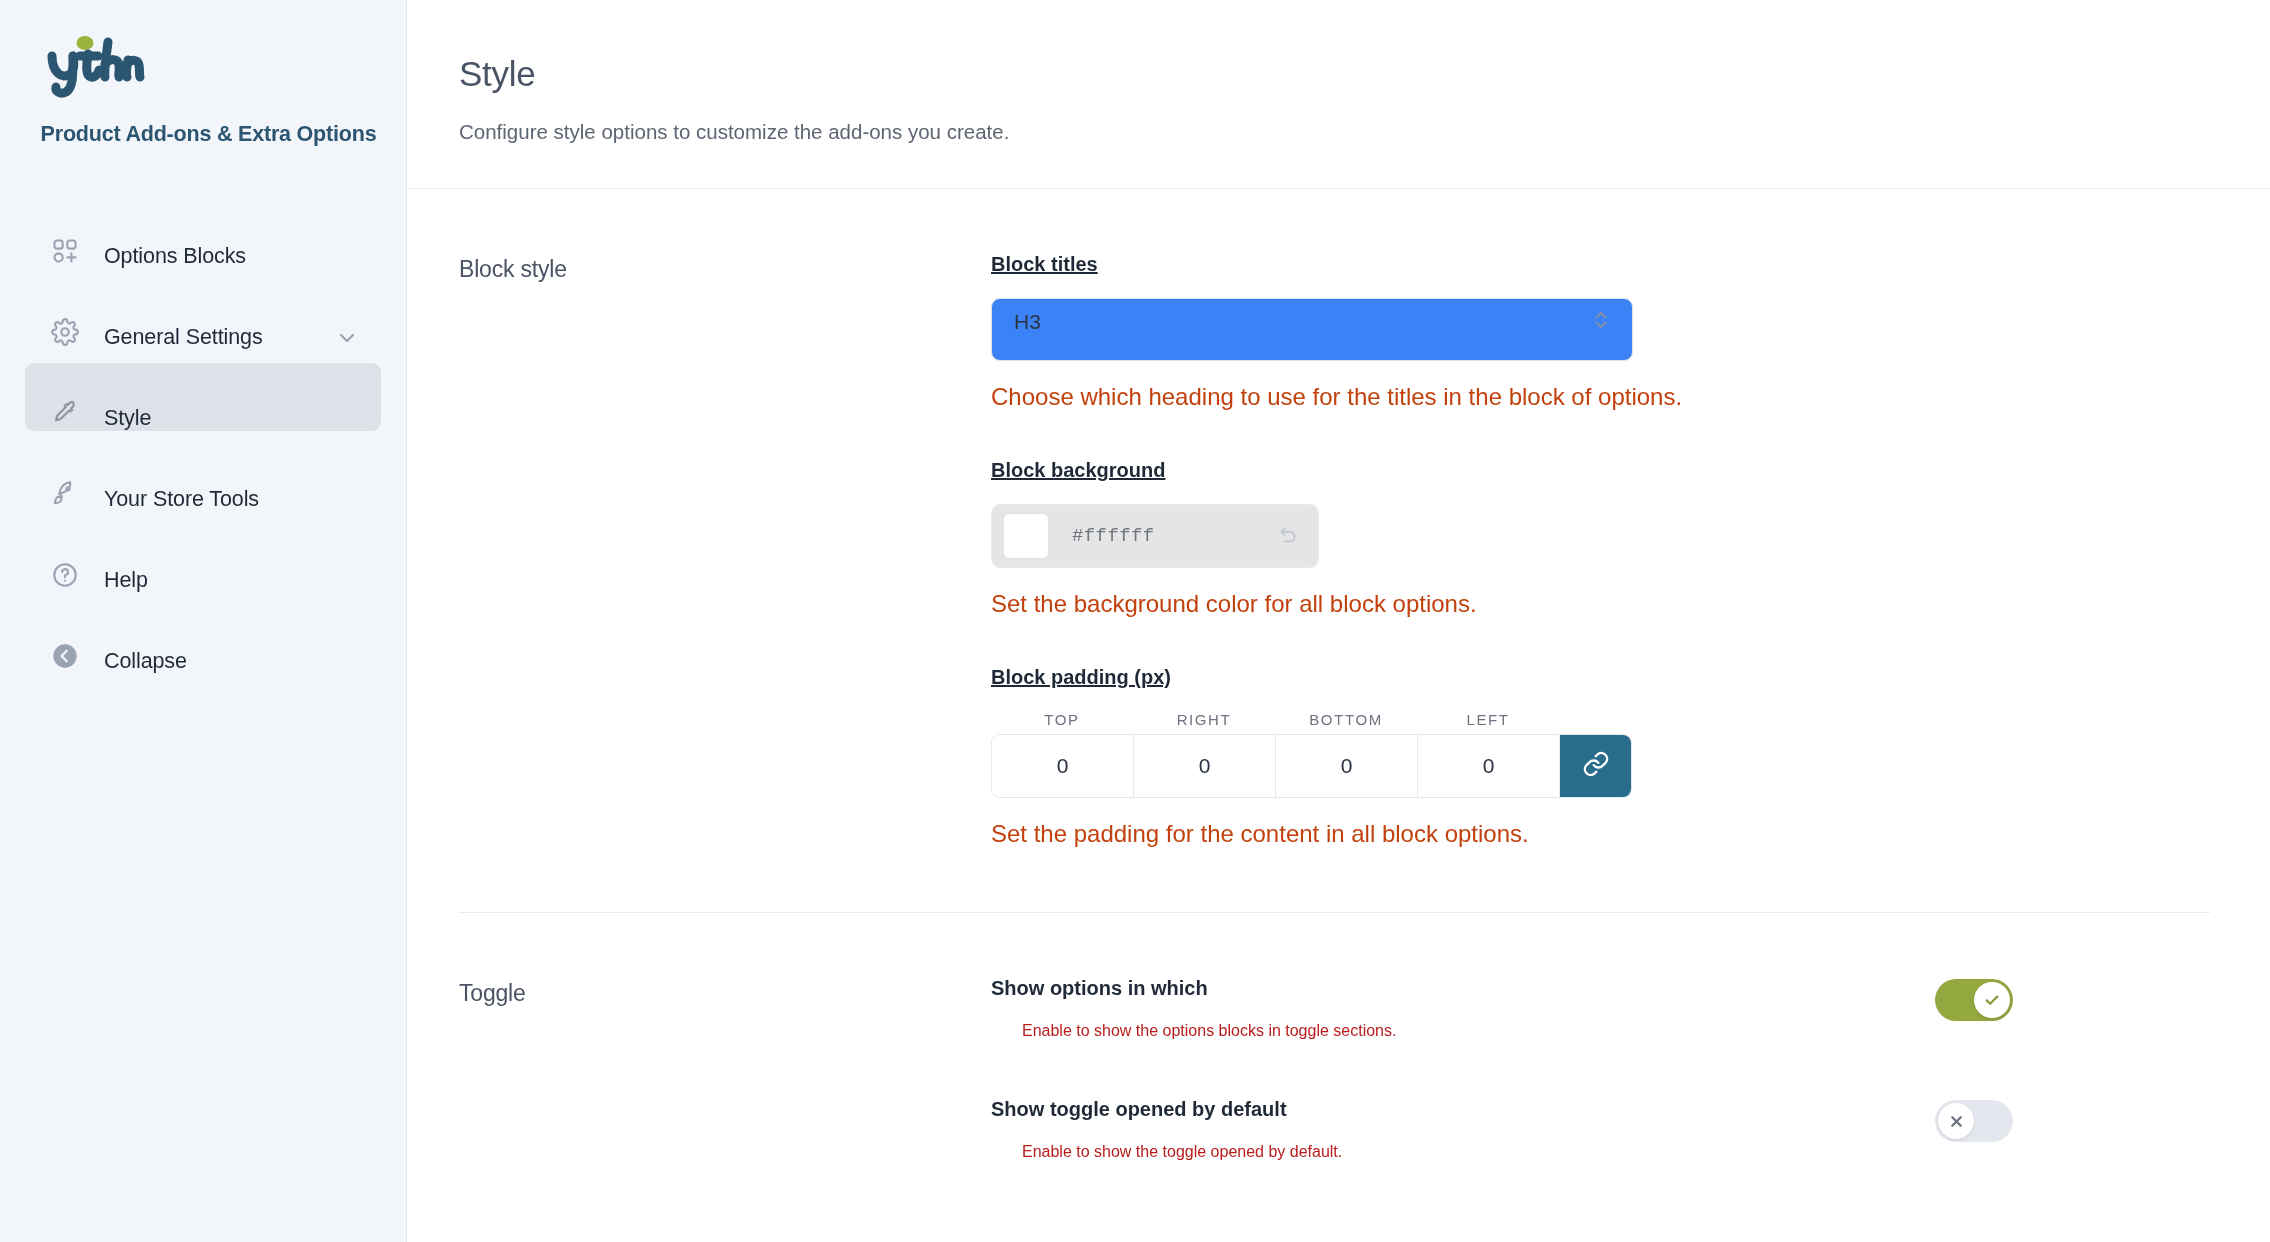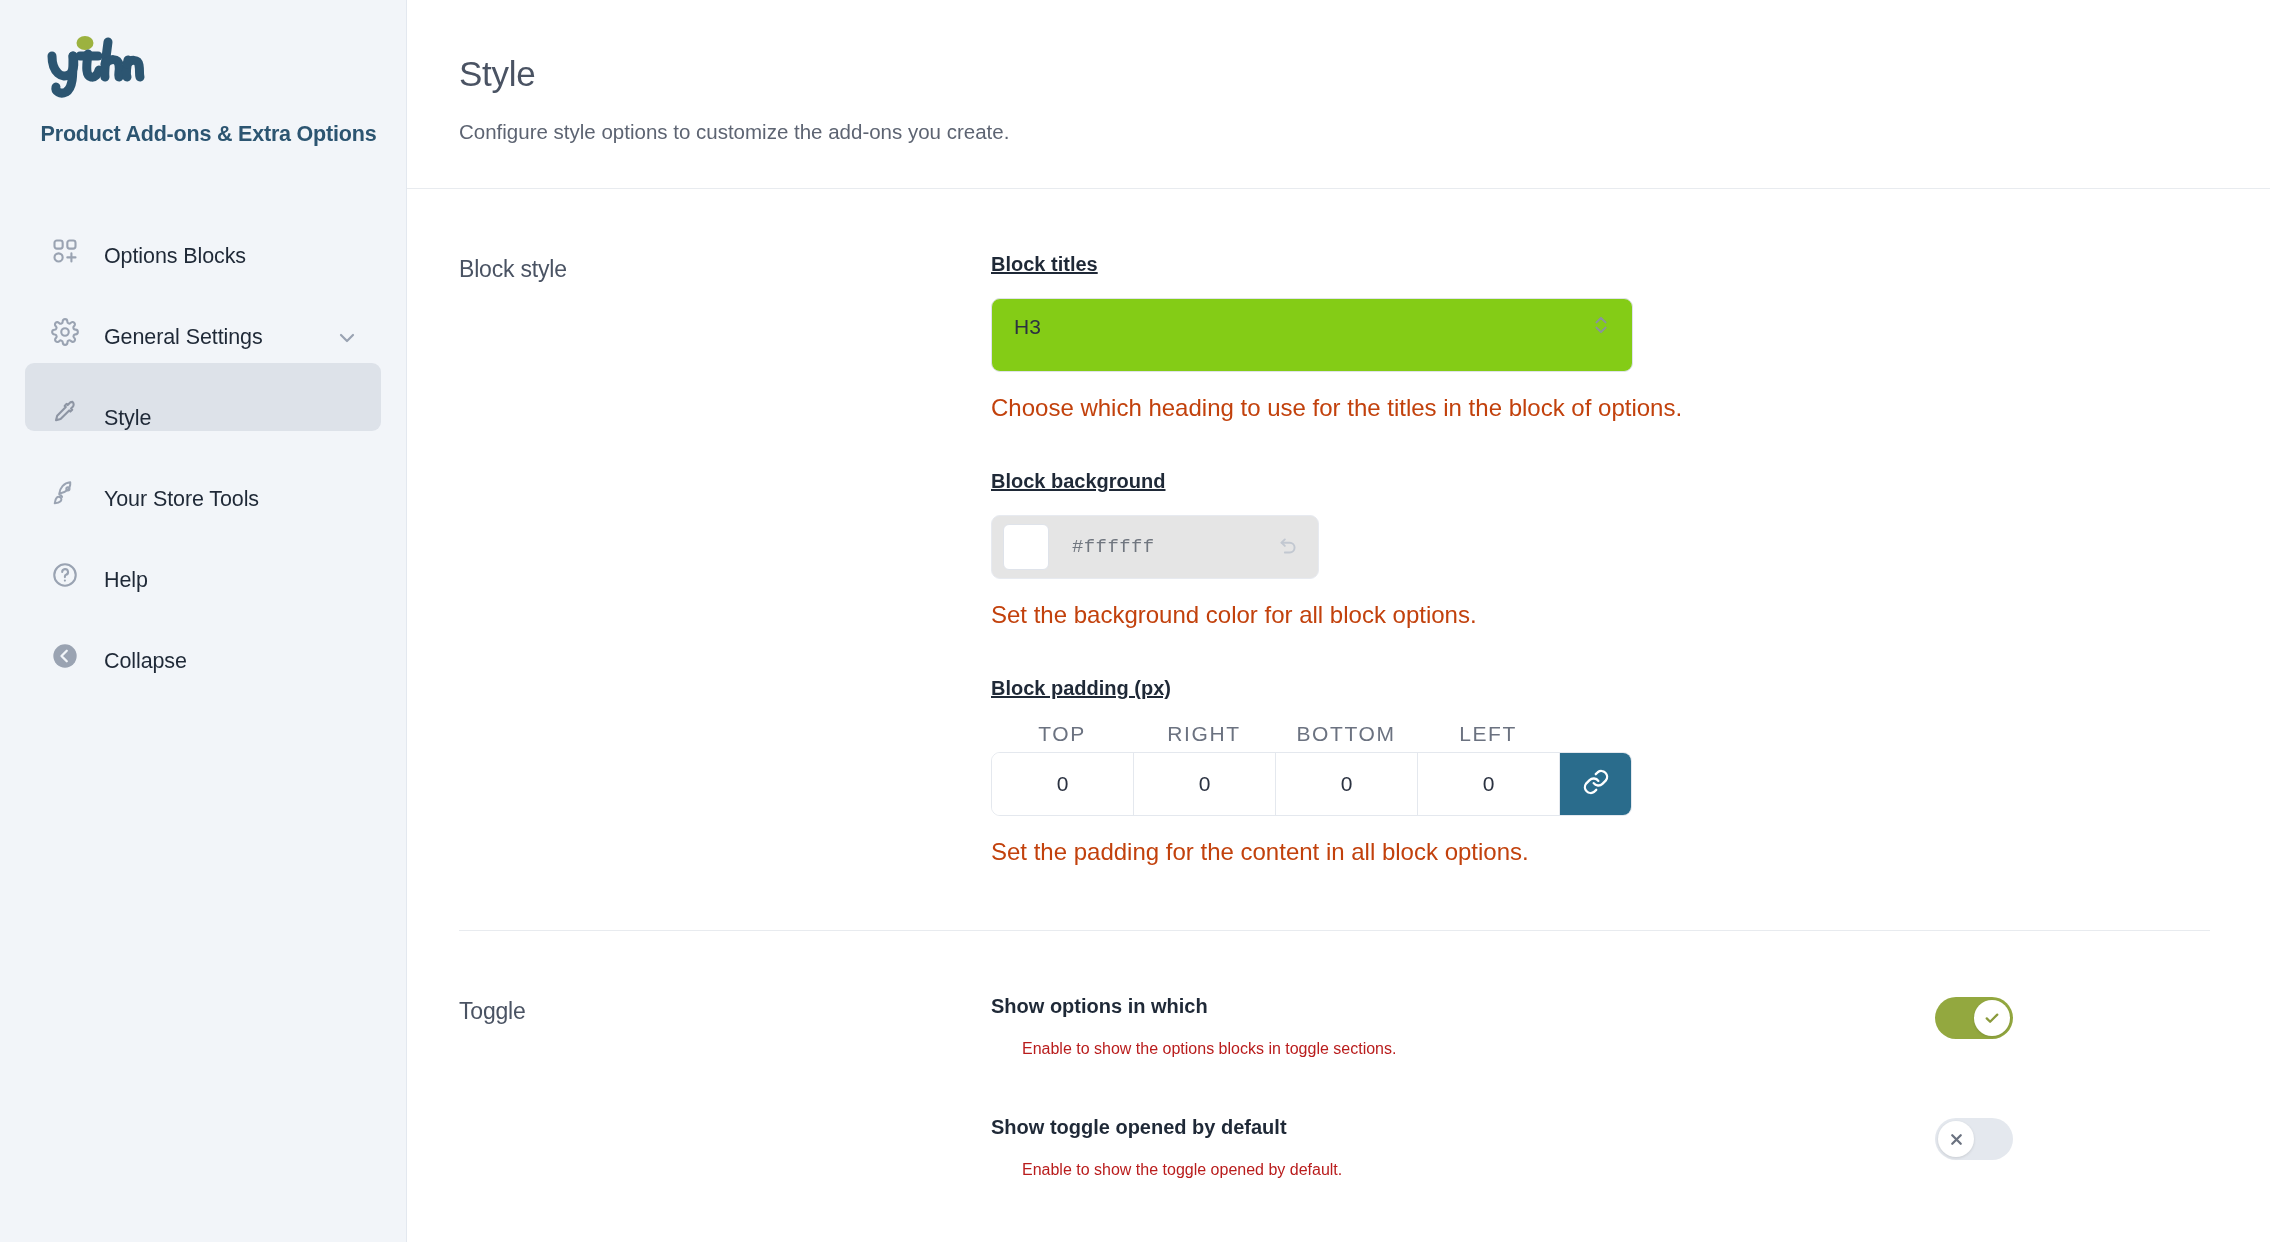--- a/index.html
+++ b/index.html
@@ -127,24 +127,24 @@
   .field-help {
     font-size: 24px;
     color: #c2410c;
     margin-top: 22px;
   }
   .field-gap { height: 48px; }
 
   
   .select-box {
     width: 642px;
-    height: 74px;
+    height: 63px;
     border: 1px solid #dfe3ea;
     border-radius: 9px;
-    background: #84cc16;
+    background: #3b82f6;
     display: flex;
     align-items: center;
     padding: 0 20px 16px 22px;
     cursor: pointer;
   }
   .select-value {
     flex: 1;
     font-size: 21px;
     color: #2b3241;
   }
@@ -189,21 +189,21 @@
 
   
   .pad-heads {
     display: flex;
     width: 641px;
     margin-bottom: 6px;
   }
   .pad-head {
     width: 142px;
     text-align: center;
-    font-size: 21px;
+    font-size: 15px;
     color: #6b7280;
     letter-spacing: 1.6px;
   }
   .pad-row {
     display: flex;
     width: 641px;
     height: 64px;
     border: 1px solid #e4e8ee;
     border-radius: 9px;
     overflow: hidden;

